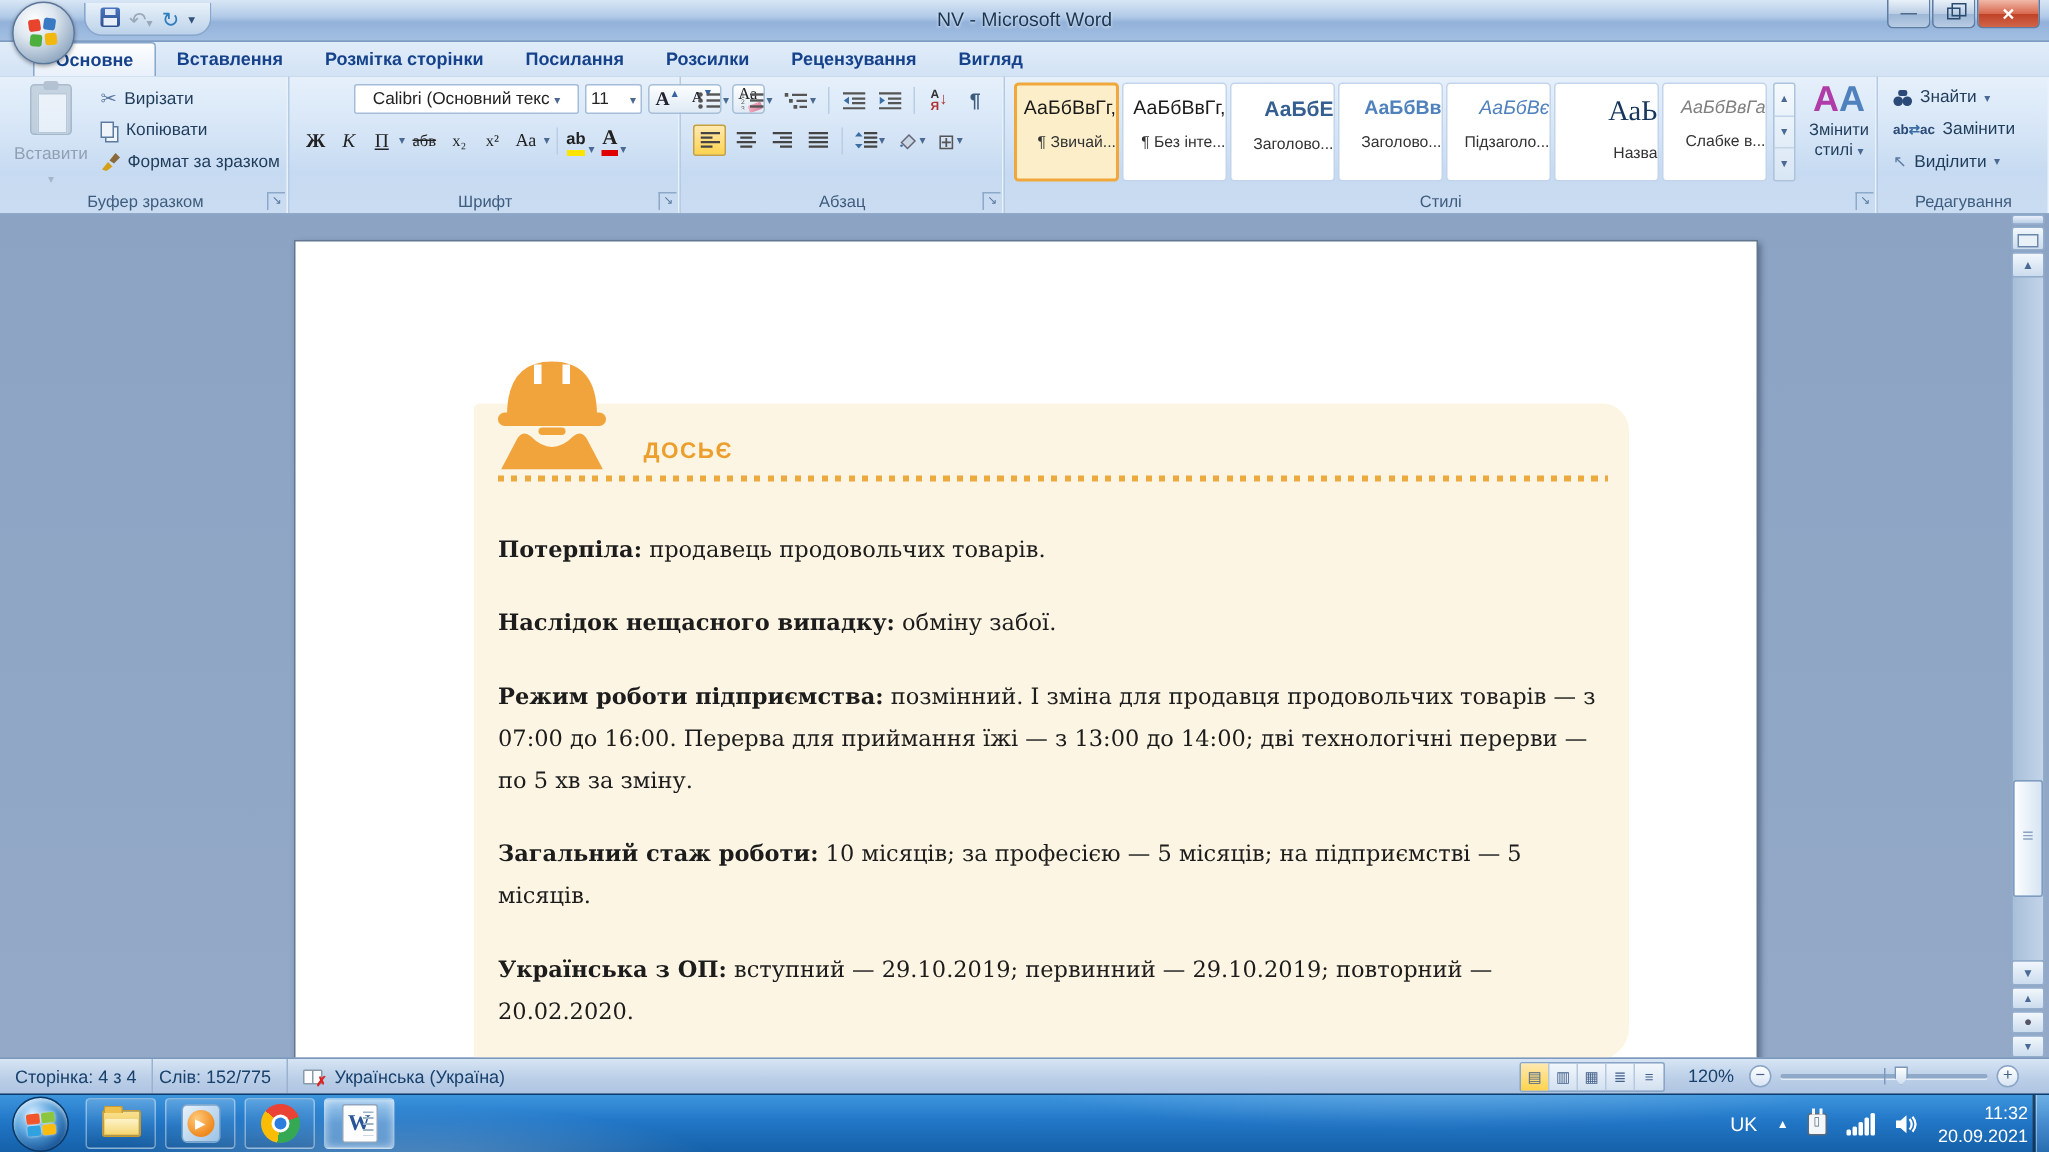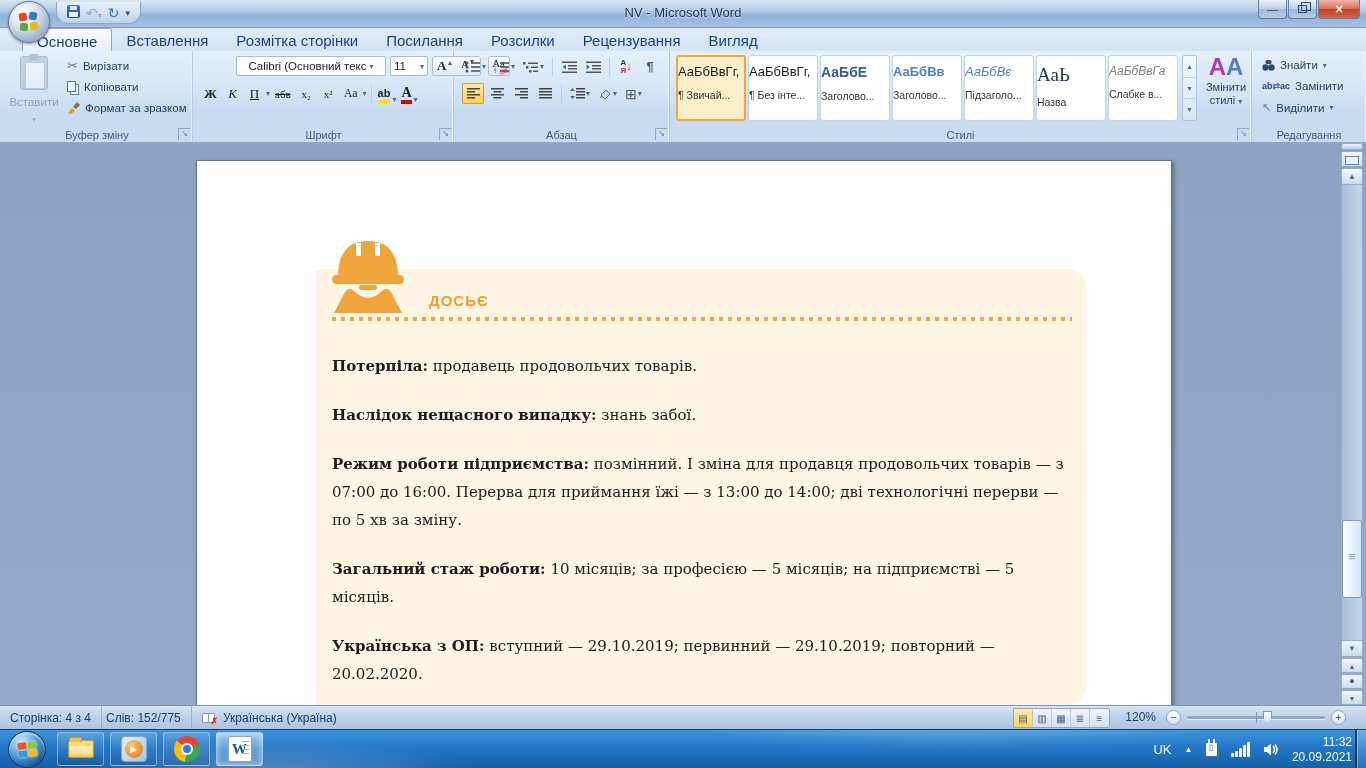--- a/index.html
+++ b/index.html
@@ -32,21 +32,21 @@
   .win-title { position:absolute; left:0; right:0; top:5px; text-align:center; font-size:13px; color:#1d3652; text-shadow:0 1px 2px rgba(255,255,255,.8); }
   .win-controls { position:absolute; right:6px; top:0; display:flex; }
   .win-btn { width:29px; height:19px; border:1px solid #5d7da3; border-top:none; display:flex; align-items:center; justify-content:center;
     background:linear-gradient(#e9f1f9,#bccee4 50%,#9db7d6 52%,#b7cbe3); border-radius:0 0 4px 4px; margin-left:1px; color:#2a4a6e; font-size:11px; cursor:default; }
   .win-btn.close { width:42px; background:linear-gradient(#f0b8a8,#d86a50 50%,#bf4226 52%,#d1654a); color:#fff; font-size:14px; font-weight:bold; }
   .restore-glyph { display:inline-block; width:9px; height:8px; border:1px solid #2a4a6e; position:relative; background:transparent; }
   .restore-glyph::before { content:""; position:absolute; left:2px; top:-4px; width:8px; height:7px; border:1px solid #2a4a6e; }
 
   
   .tabrow { position:absolute; left:0; top:28px; width:1366px; height:23px; background:linear-gradient(#e1ecf9,#d2e3f5); }
-  .tab { position:relative; float:left; height:23px; padding:4px 14px 0; font-size:15px; color:#15428b; cursor:default; }
+  .tab { position:relative; float:left; height:23px; padding:4px 14px 0; font-size:12px; color:#15428b; cursor:default;font-weight:bold; }
   .tab.active { background:linear-gradient(#fdfefe,#e8f0fa); border:1px solid #8aa8cc; border-bottom:none; border-radius:3px 3px 0 0; color:#15428b; margin-left:22px; }
 
   
   .ribbon { position:absolute; left:0; top:51px; width:1366px; height:92px;
     background:linear-gradient(180deg,#e6f0fb 0%,#d4e4f6 45%,#c6daf1 70%,#cadcf1 100%);
     border-bottom:1px solid #8fa9c8; }
   .rgroup { position:absolute; top:0; height:91px; border-right:1px solid #b5cbe4; box-shadow:inset -1px 0 0 #e9f2fb; }
   .rgroup-label { position:absolute; bottom:1px; left:0; right:0; text-align:center; font-size:11px; color:#3e5c7e; }
   .launcher { position:absolute; right:2px; bottom:2px; width:12px; height:12px; border-left:1px solid #8ca9c9; border-top:1px solid #8ca9c9; color:#5a7a9e; font-size:8px; line-height:10px; text-align:center; cursor:default; }
   .dd { font-size:8px; color:#4a6a94; }
@@ -93,21 +93,21 @@
   .pbtn.active { background:linear-gradient(#ffe9b0,#ffd34e); border:1px solid #c79f3c; }
   .pbtn svg { display:block; }
   .pilcrow { font-size:13px; color:#3c5a7e; font-weight:bold; }
   .sort-glyph { display:flex; align-items:center; font-size:8px; font-weight:bold; color:#333; line-height:1; }
   .sort-glyph .letters { display:flex; flex-direction:column; }
   .sort-glyph .arr { color:#b03030; font-size:11px; }
   .borders-glyph { font-size:14px; color:#555; }
 
   .g-styles { left:670px; width:582px; }
   .style-cells { position:absolute; left:6px; top:4px; display:flex; gap:2px; }
-  .scell { width:70px; height:66px; background:#fff; border:1px solid #c3d5ea; border-radius:3px; text-align:left; padding-top:8px; cursor:default; }
+  .scell { width:70px; height:66px; background:#fff; border:1px solid #c3d5ea; border-radius:3px; text-align:right; padding-top:8px; cursor:default; }
   .scell.selected { border:2px solid #f0a73c; background:#fbeec9; padding-top:7px; }
   .scell .sample { display:block; font-size:13px; color:#1a1a1a; white-space:nowrap; overflow:hidden; }
   .scell .sname { display:block; font-size:10.5px; color:#333; margin-top:10px; white-space:nowrap; overflow:hidden; }
   .scell.s-h1 .sample { color:#365f91; font-weight:bold; font-size:14px; }
   .scell.s-h2 .sample { color:#4f81bd; font-weight:bold; font-size:13px; }
   .scell.s-title .sample { color:#17365d; font-size:19px; font-family:"Liberation Serif",serif; }
   .scell.s-sub .sample { color:#4f81bd; font-style:italic; font-size:13px; }
   .scell.s-subtle .sample { color:#808080; font-style:italic; font-size:12px; }
   .style-scroll { position:absolute; left:512px; top:4px; width:15px; height:66px; display:flex; flex-direction:column; border:1px solid #aec3dc; border-radius:2px; background:linear-gradient(#f4f9fd,#d8e6f4); }
   .style-scroll span { flex:1; display:flex; align-items:center; justify-content:center; font-size:7px; color:#4a6a94; border-bottom:1px solid #c3d4e8; cursor:default; }
@@ -265,21 +265,21 @@
             <span>Копіювати</span>
           </div>
         <div class="sbtn">
           <svg width="13" height="13">
               <path d="M1 12 L5 7 L8 10 L4 13 Z" fill="#d4a017"></path>
               <path d="M6 6 L10 1 L13 4 L9 8 Z" fill="#8a6a3a"></path>
             </svg>
           <span>Формат за зразком</span>
         </div>
       </div>
-      <div class="rgroup-label">Буфер зміну</div>
+      <div class="rgroup-label">Буфер зразком</div>
       <div class="launcher">↘</div>
     </div>
 
     <div class="rgroup g-font">
       <div class="font-row1">
         <div class="combo font-name">
             <span class="name">Calibri (Основний текс</span>
             <span class="dd">▾</span>
           </div>
         <div class="combo font-size">
@@ -546,21 +546,21 @@
         <rect x="29" y="14" width="5" height="13" fill="#fff"></rect>
         <rect x="48" y="14" width="5" height="13" fill="#fff"></rect>
         <rect x="5" y="46" width="72" height="9" rx="4.5" fill="#f2a43c"></rect>
         <path d="M7 84 L17 65 Q21 57 27 62 Q41 76 55 62 Q61 57 65 65 L75 84 Z" fill="#f2a43c"></path>
         <rect x="32" y="56" width="18" height="5" rx="2.5" fill="#f2a43c"></rect>
       </svg>
       <div class="doc-heading">ДОСЬЄ</div>
       <div class="dotline"></div>
       <div class="doc-text">
         <p><b>Потерпіла:</b><span> продавець продовольчих товарів.</span></p>
-        <p><b>Наслідок нещасного випадку:</b><span> знань забої.</span></p>
+        <p><b>Наслідок нещасного випадку:</b><span> обміну забої.</span></p>
         <p><b>Режим роботи підприємства:</b><span> позмінний. І зміна для продавця продовольчих товарів — з 07:00 до 16:00. Перерва для приймання їжі — з 13:00 до 14:00; дві технологічні перерви — по 5 хв за зміну.</span></p>
         <p><b>Загальний стаж роботи:</b><span> 10 місяців; за професією — 5 місяців; на підприємстві — 5 місяців.</span></p>
         <p><b>Українська з ОП:</b><span> вступний — 29.10.2019; первинний — 29.10.2019; повторний — 20.02.2020.</span></p>
         <p><b>Навчання та перевірка знань з ОП:</b><span> не вимагається.</span></p>
 
       </div>
     </div>
     <div class="vscroll">
       <div class="vs-split"></div>
       <div class="vs-ruler"></div>

